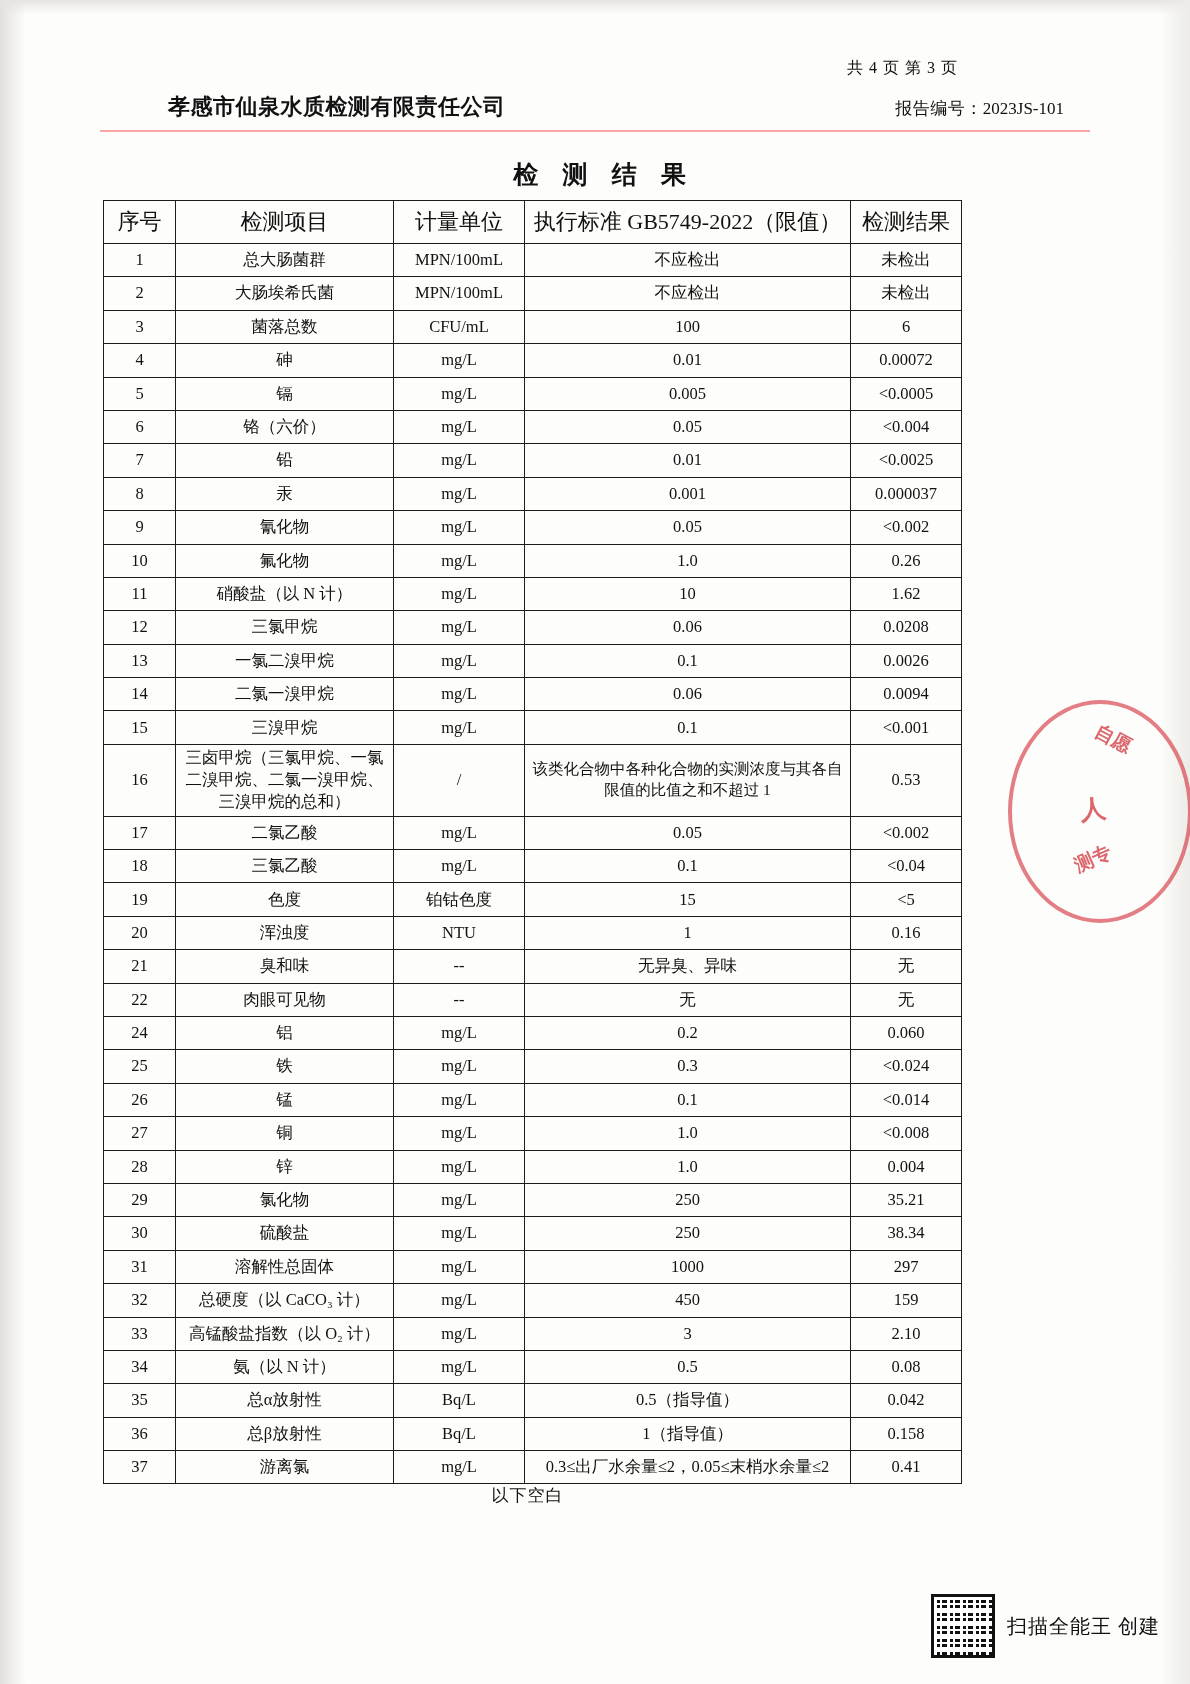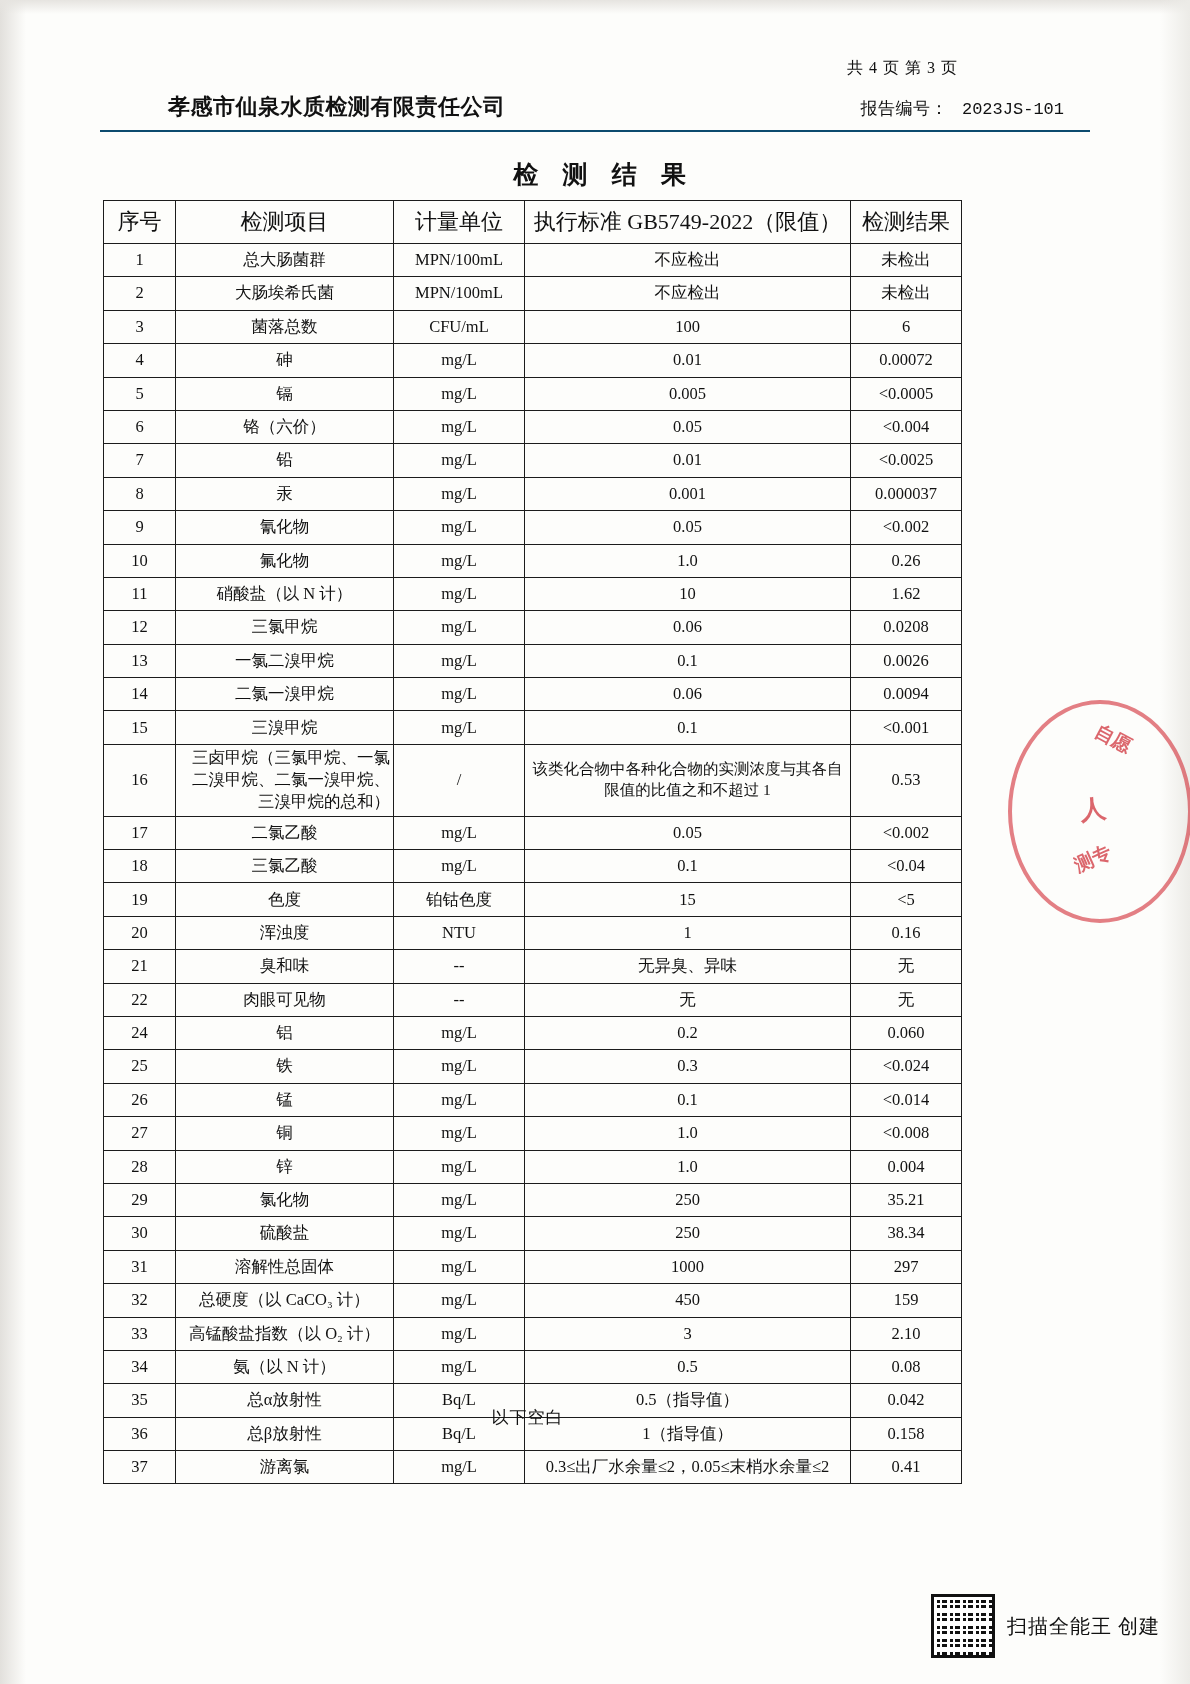--- a/index.html
+++ b/index.html
@@ -48,39 +48,39 @@
     letter-spacing: 1px;
     white-space: nowrap;
     text-align: center;
   }
 
   .header {
     position: absolute;
     left: 100px;
     top: 92px;
     width: 990px;
-    border-bottom: 2px solid #0c4a6e;
+    border-bottom: 2px solid #fca5a5;
     padding-bottom: 8px;
     display: flex;
     align-items: baseline;
     justify-content: space-between;
   }
   .company {
     font-size: 22px;
     font-weight: bold;
     letter-spacing: 0.5px;
     padding-left: 68px;
   }
   .reportno {
     font-size: 17px;
     padding-right: 26px;
     white-space: nowrap;
   }
   .reportno .label { letter-spacing: 0.5px; }
-  .reportno .value { margin-left: 14px; font-family: Liberation Mono, monospace; }
+  .reportno .value { font-family: Liberation Serif, serif; }
 
   .title {
     position: absolute;
     top: 158px;
     left: 0;
     width: 1190px;
     text-align: center;
     font-size: 25px;
     font-weight: bold;
     letter-spacing: 9px;
@@ -116,26 +116,26 @@
   col.c-unit  { width: 131px; }
   col.c-std   { width: 326px; }
   col.c-res   { width: 111px; }
 
   td.idx { font-size: 15.5px; font-family: "Liberation Serif", serif; }
   td.item { font-size: 16.5px; }
   td.unit { font-size: 15.5px; font-family: "Liberation Serif", serif; }
   td.std  { font-size: 16px; }
   td.res  { font-size: 16px; font-family: "Liberation Serif", serif; }
   td.multiline { line-height: 1.5; padding: 4px 8px; height: 76px; }
-  td.multiline.item { text-align: right; }
+  td.multiline.item { text-align: center; }
   td.multiline.std { font-size: 15.5px; }
 
   .blankline {
     position: absolute;
-    top: 1406px;
+    top: 1484px;
     left: 0;
     width: 1055px;
     text-align: center;
     font-size: 17px;
     letter-spacing: 1px;
   }
 
   
   .stamp {
     position: absolute;

